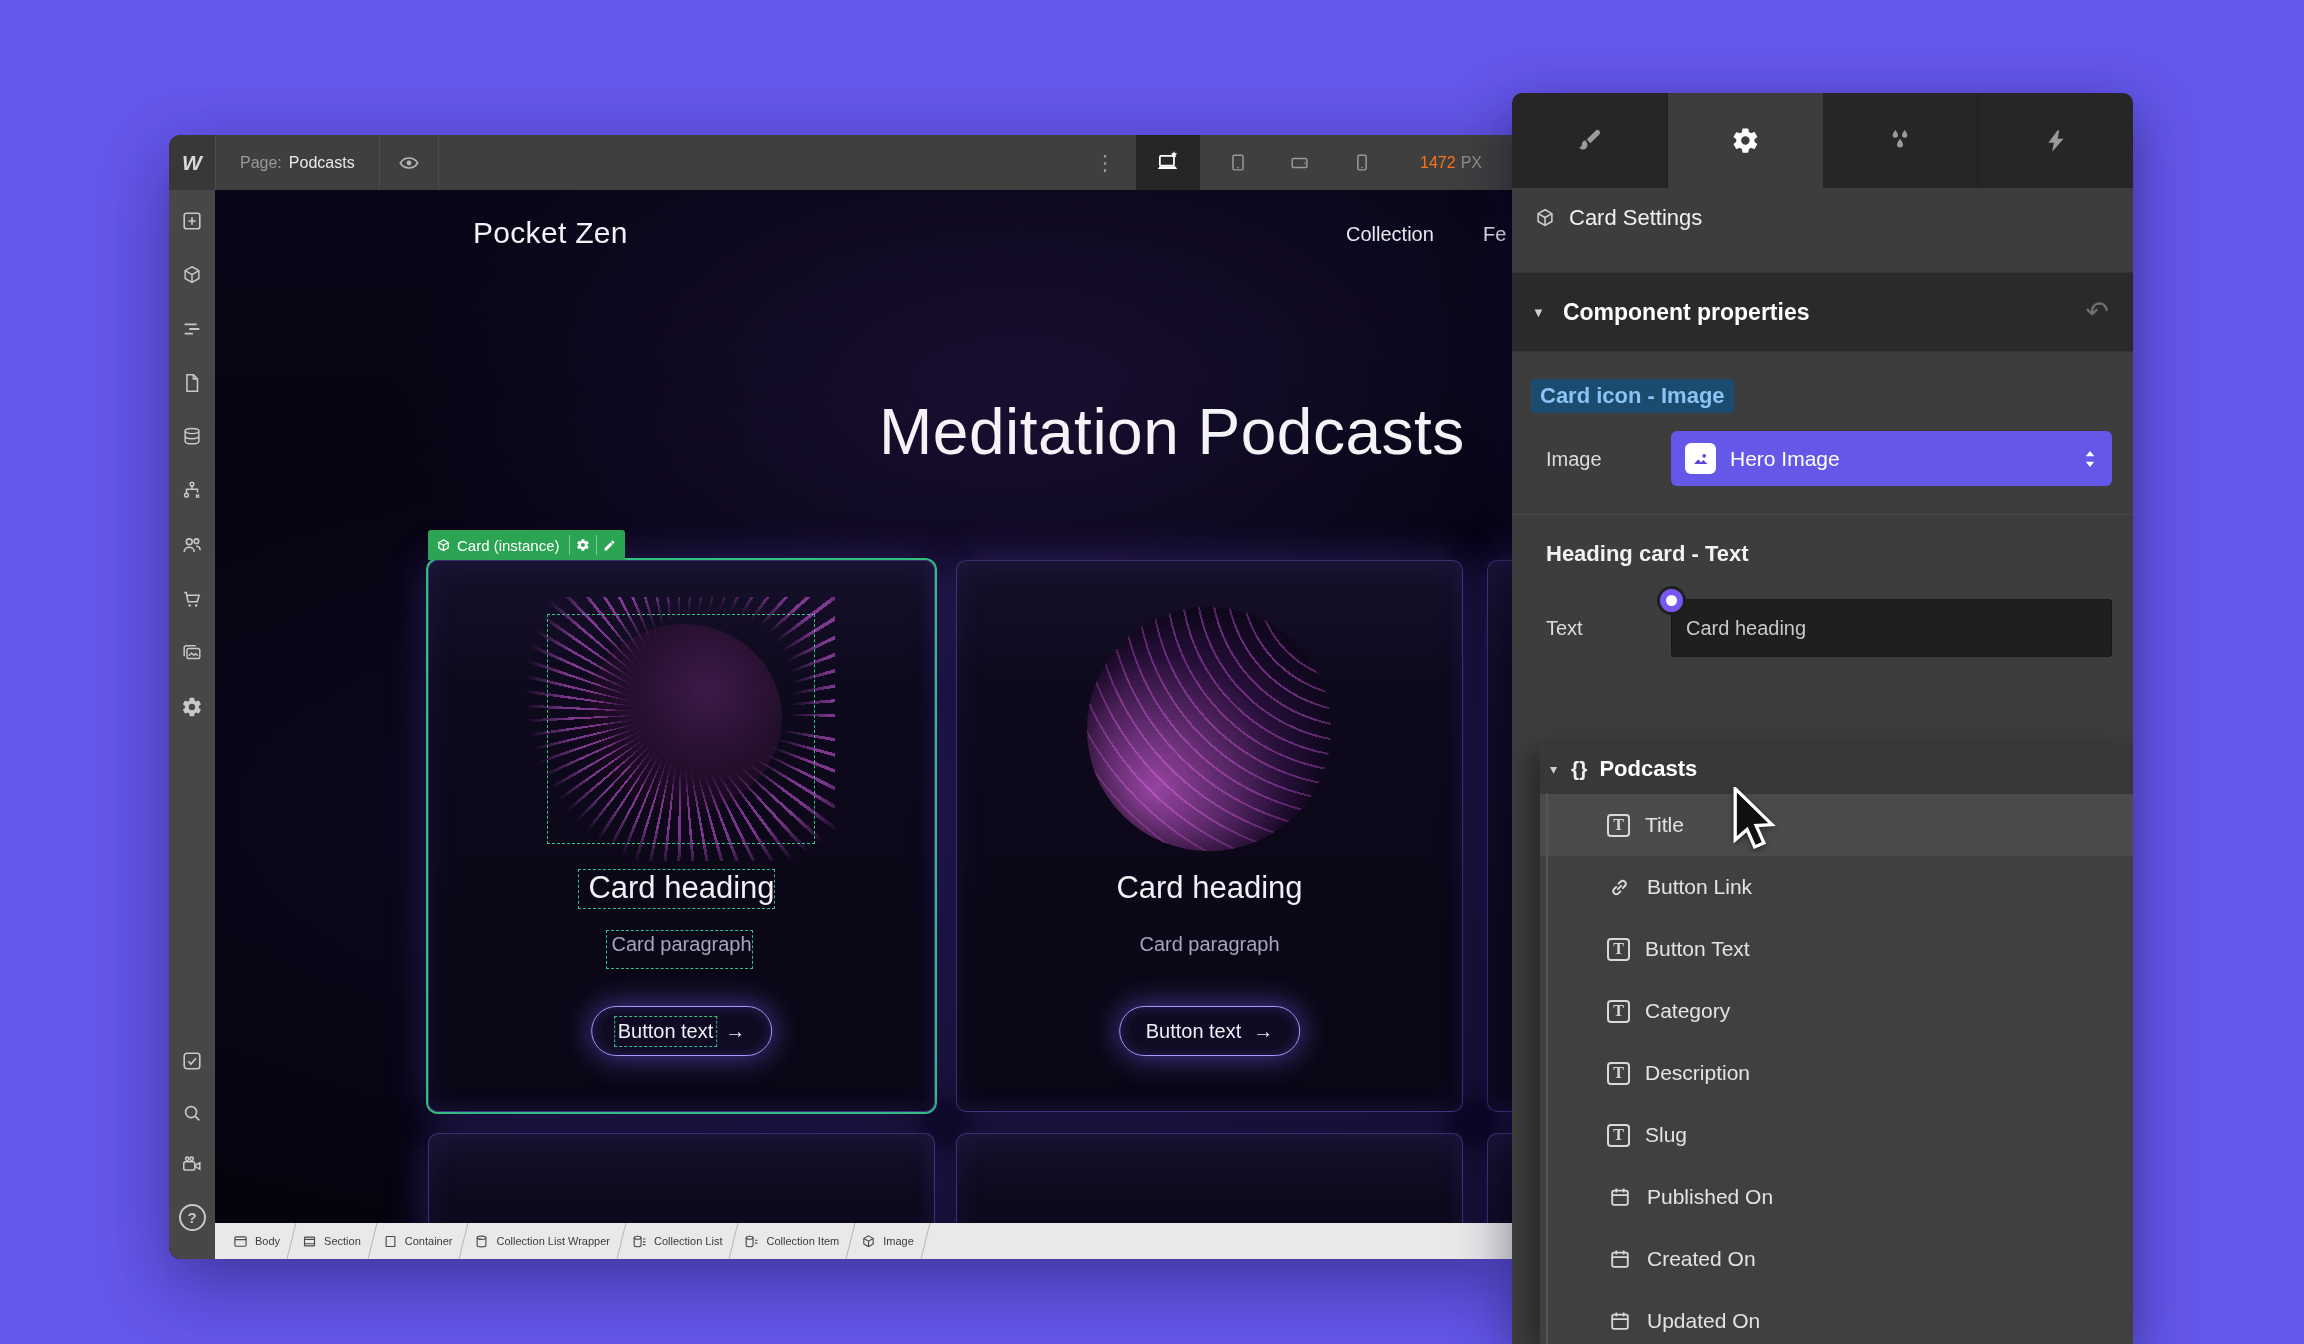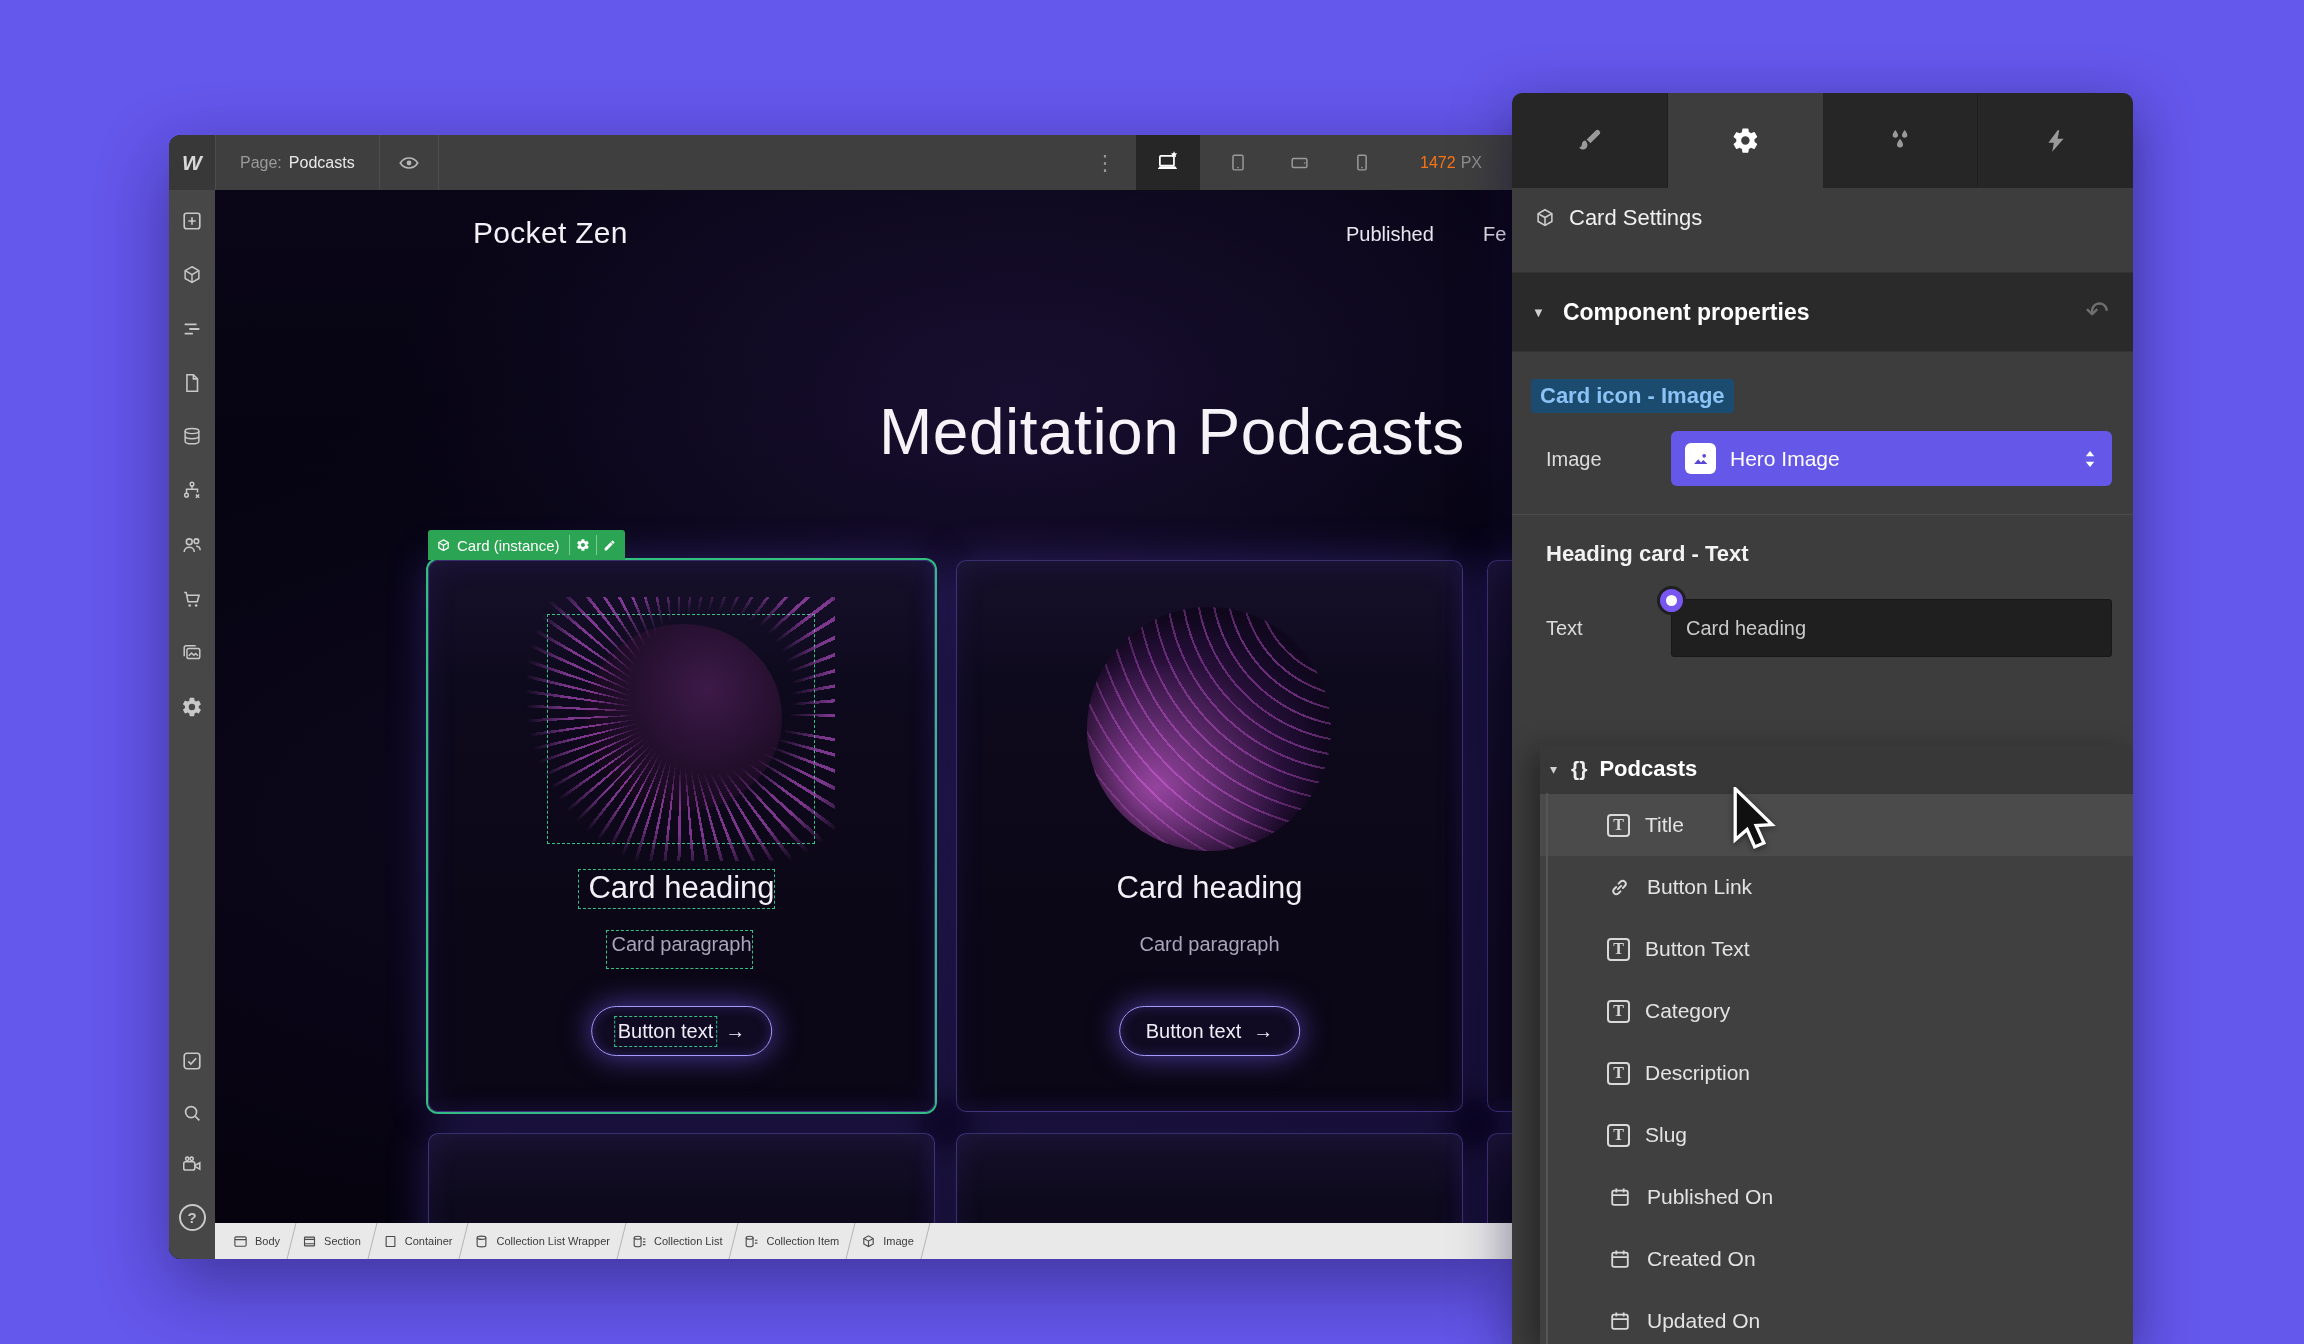--- a/index.html
+++ b/index.html
@@ -275,21 +275,21 @@
           </div>
         <div class="tb-btn">
             <span class="help-badge">?</span>
           </div>
       </div>
     </div>
 
     <div class="canvas">
       <div class="site-nav">
         <div class="brand">Pocket Zen</div>
-        <div class="nav-link l0">Published</div>
+        <div class="nav-link l0">Collection</div>
         <div class="nav-link l1">Fe</div>
       </div>
       <h1 class="hero">Meditation Podcasts</h1>
 
       <div class="sel-label">
         <svg width="15" height="15" viewBox="0 0 24 24" fill="none" stroke="#fff" stroke-width="2">
             <path d="M12 3l7.5 4.2v8.6L12 20l-7.5-4.2V7.2z"></path>
             <path d="M12 11.5v8.5M4.5 7.2l7.5 4.3 7.5-4.3"></path>
           </svg>
         <span class="txt">Card (instance)</span>

